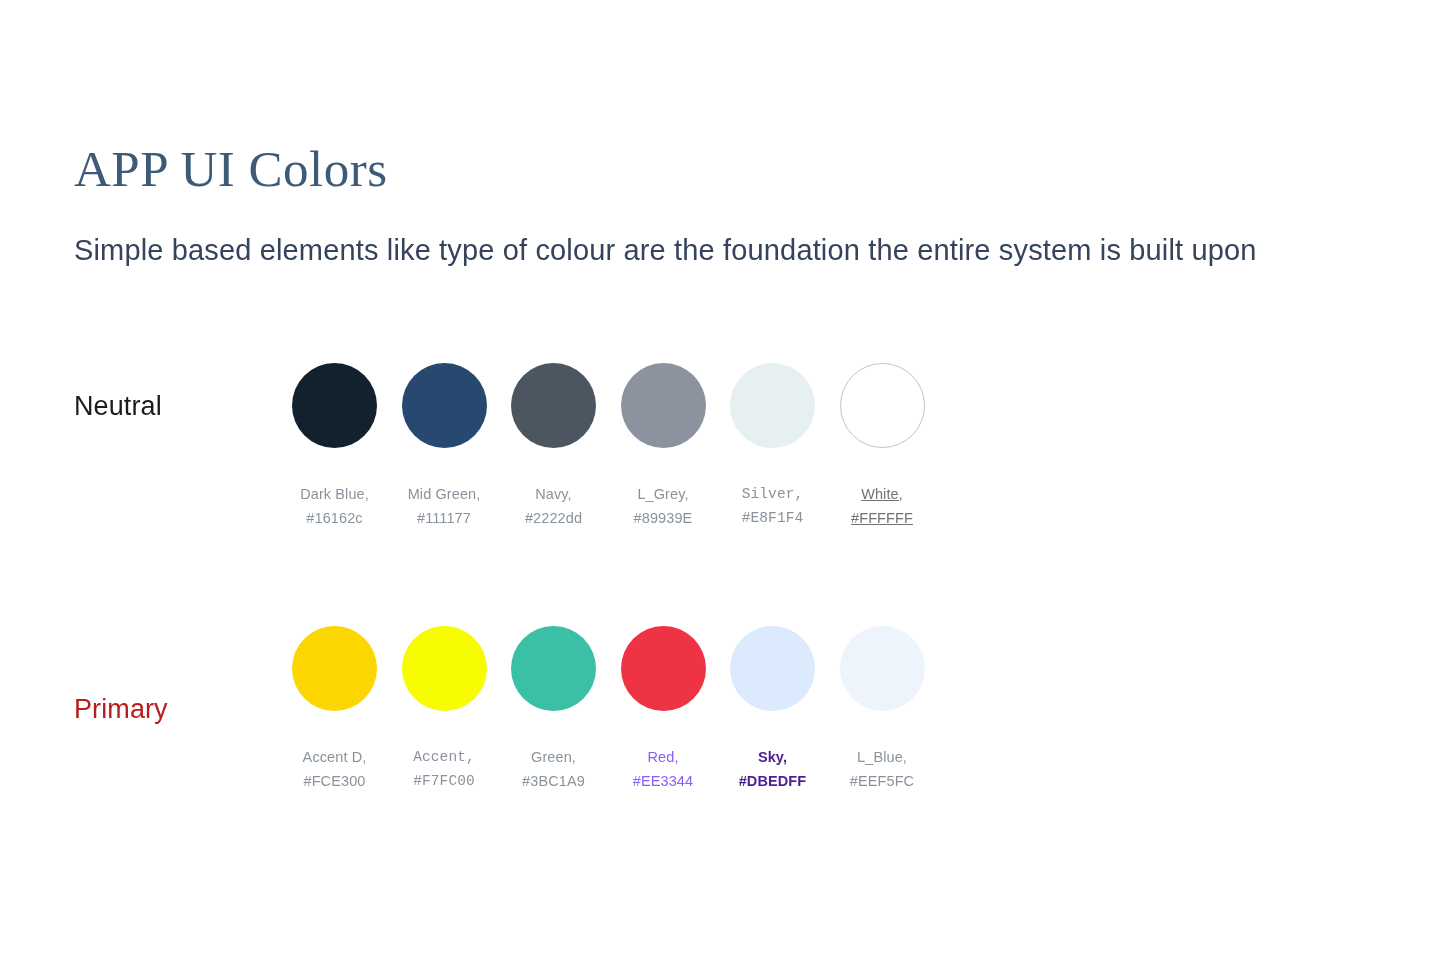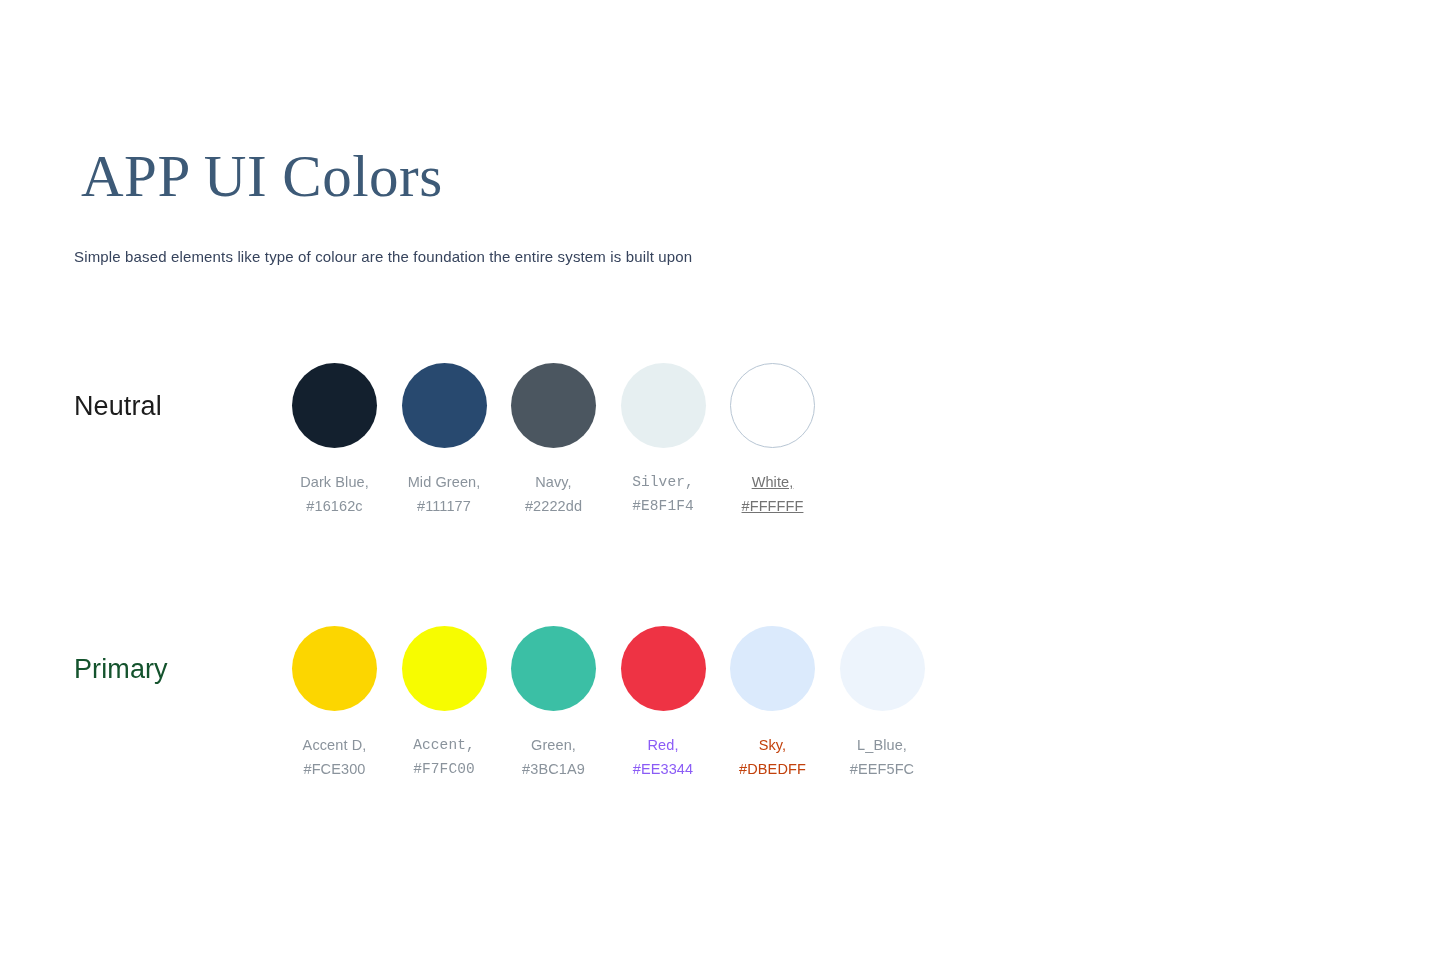--- a/index.html
+++ b/index.html
@@ -23,34 +23,34 @@
   
   .header {
     position: absolute;
     left: 74px;
     top: 133px;
     width: 1280px;
   }
 
   .page-title {
     font-family: "Liberation Serif", serif;
-    font-size: 59px;
+    font-size: 51px;
     line-height: 72px;
     font-weight: 400;
     color: #3d5a77;
     letter-spacing: 0.5px;
-    margin: 7px;
+    margin: 0;
     white-space: nowrap;
   }
 
   .page-subtitle {
     margin: 0;
     margin-top: 30px;
     font-family: "Liberation Sans", sans-serif;
-    font-size: 15px;
+    font-size: 29px;
     line-height: 30px;
     font-weight: 400;
     color: #36435c;
     letter-spacing: 0.15px;
     white-space: nowrap;
   }
 
   
   .palette-row {
     position: absolute;
@@ -94,21 +94,21 @@
 
   .swatch-dot {
     width: 85px;
     height: 85px;
     border-radius: 50%;
     box-sizing: border-box;
     flex: 0 0 auto;
   }
 
   .swatch-caption {
-    margin-top: 23px;
+    margin-top: 35px;
     font-family: "Liberation Sans", sans-serif;
     font-size: 14.5px;
     line-height: 23.5px;
     font-weight: 400;
     color: #8a939c;
     text-align: center;
     letter-spacing: 0.1px;
     white-space: nowrap;
   }
   .caption-name { display: block; }
@@ -145,20 +145,27 @@
       </div>
 
       <div class="swatch-cell">
         <div class="swatch-dot" style="background: rgb(75, 86, 96);"></div>
         <div class="swatch-caption" style="color: rgb(138, 147, 156);">
           <span class="caption-name">Navy,</span>
           <span class="caption-hex">#2222dd</span>
         </div>
       </div>
 
+      <div class="swatch-cell">
+        <div class="swatch-dot" style="background: rgb(140, 147, 158);"></div>
+        <div class="swatch-caption" style="color: rgb(138, 147, 156);">
+          <span class="caption-name">L_Grey,</span>
+          <span class="caption-hex">#89939E</span>
+        </div>
+      </div>
 
 
       <div class="swatch-cell">
         <div class="swatch-dot" style="background: rgb(230, 239, 241);"></div>
         <div class="swatch-caption" style="color: rgb(138, 147, 156); font-family: Liberation Mono, monospace;">
           <span class="caption-name">Silver,</span>
           <span class="caption-hex">#E8F1F4</span>
         </div>
       </div>
 
@@ -167,21 +174,21 @@
         <div class="swatch-caption" style="color: #737373; text-decoration: underline;">
           <span class="caption-name">White,</span>
           <span class="caption-hex">#FFFFFF</span>
         </div>
       </div>
 
     </div>
   </div>
 
   <div class="palette-row primary">
-    <div class="row-label" style="color: #14532d;">Primary</div>
+    <div class="row-label" style="color: #b91c1c; margin-top: 40px;">Primary</div>
     <div class="swatch-track">
 
       <div class="swatch-cell">
         <div class="swatch-dot" style="background: rgb(252, 214, 0);"></div>
         <div class="swatch-caption" style="color: rgb(138, 147, 156);">
           <span class="caption-name">Accent D,</span>
           <span class="caption-hex">#FCE300</span>
         </div>
       </div>
 
@@ -204,21 +211,21 @@
       <div class="swatch-cell">
         <div class="swatch-dot" style="background: rgb(238, 51, 68);"></div>
         <div class="swatch-caption" style="color: #8b5cf6;">
           <span class="caption-name">Red,</span>
           <span class="caption-hex">#EE3344</span>
         </div>
       </div>
 
       <div class="swatch-cell">
         <div class="swatch-dot" style="background: rgb(219, 234, 252);"></div>
-        <div class="swatch-caption" style="color: #c2410c;">
+        <div class="swatch-caption" style="color: #4c1d95; font-weight: bold;">
           <span class="caption-name">Sky,</span>
           <span class="caption-hex">#DBEDFF</span>
         </div>
       </div>
 
       <div class="swatch-cell">
         <div class="swatch-dot" style="background: rgb(237, 244, 252);"></div>
         <div class="swatch-caption" style="color: rgb(138, 147, 156);">
           <span class="caption-name">L_Blue,</span>
           <span class="caption-hex">#EEF5FC</span>

